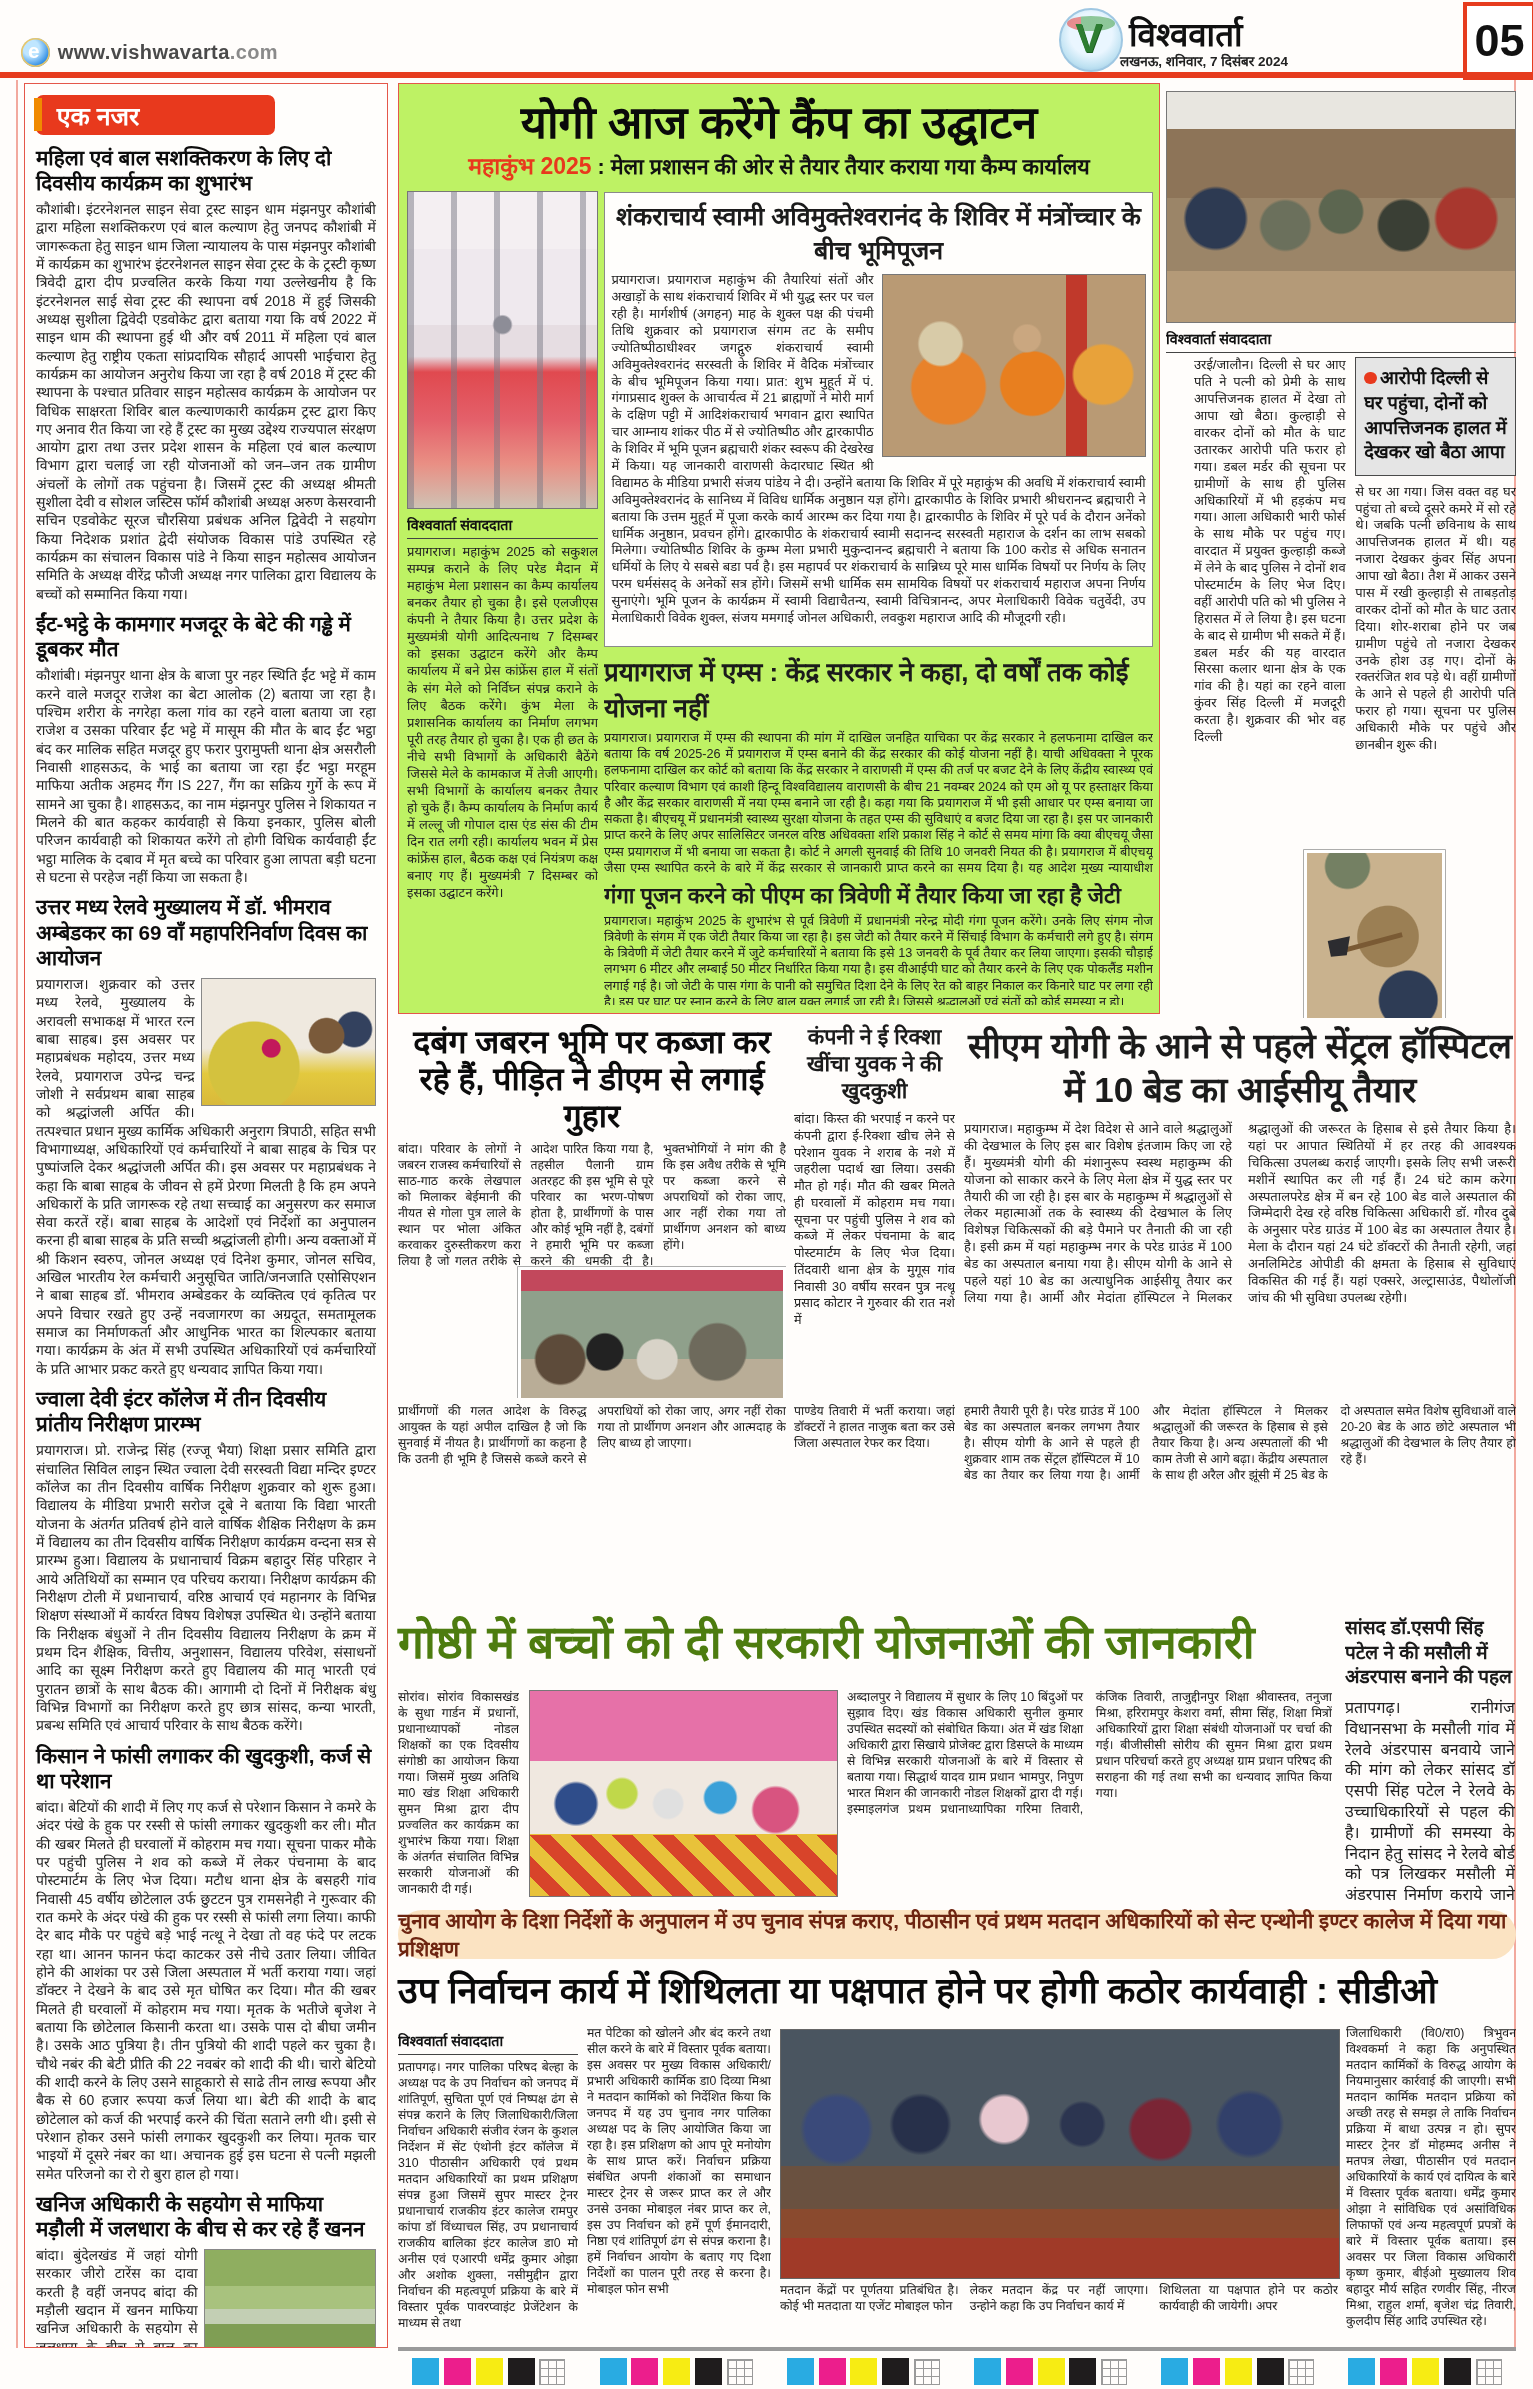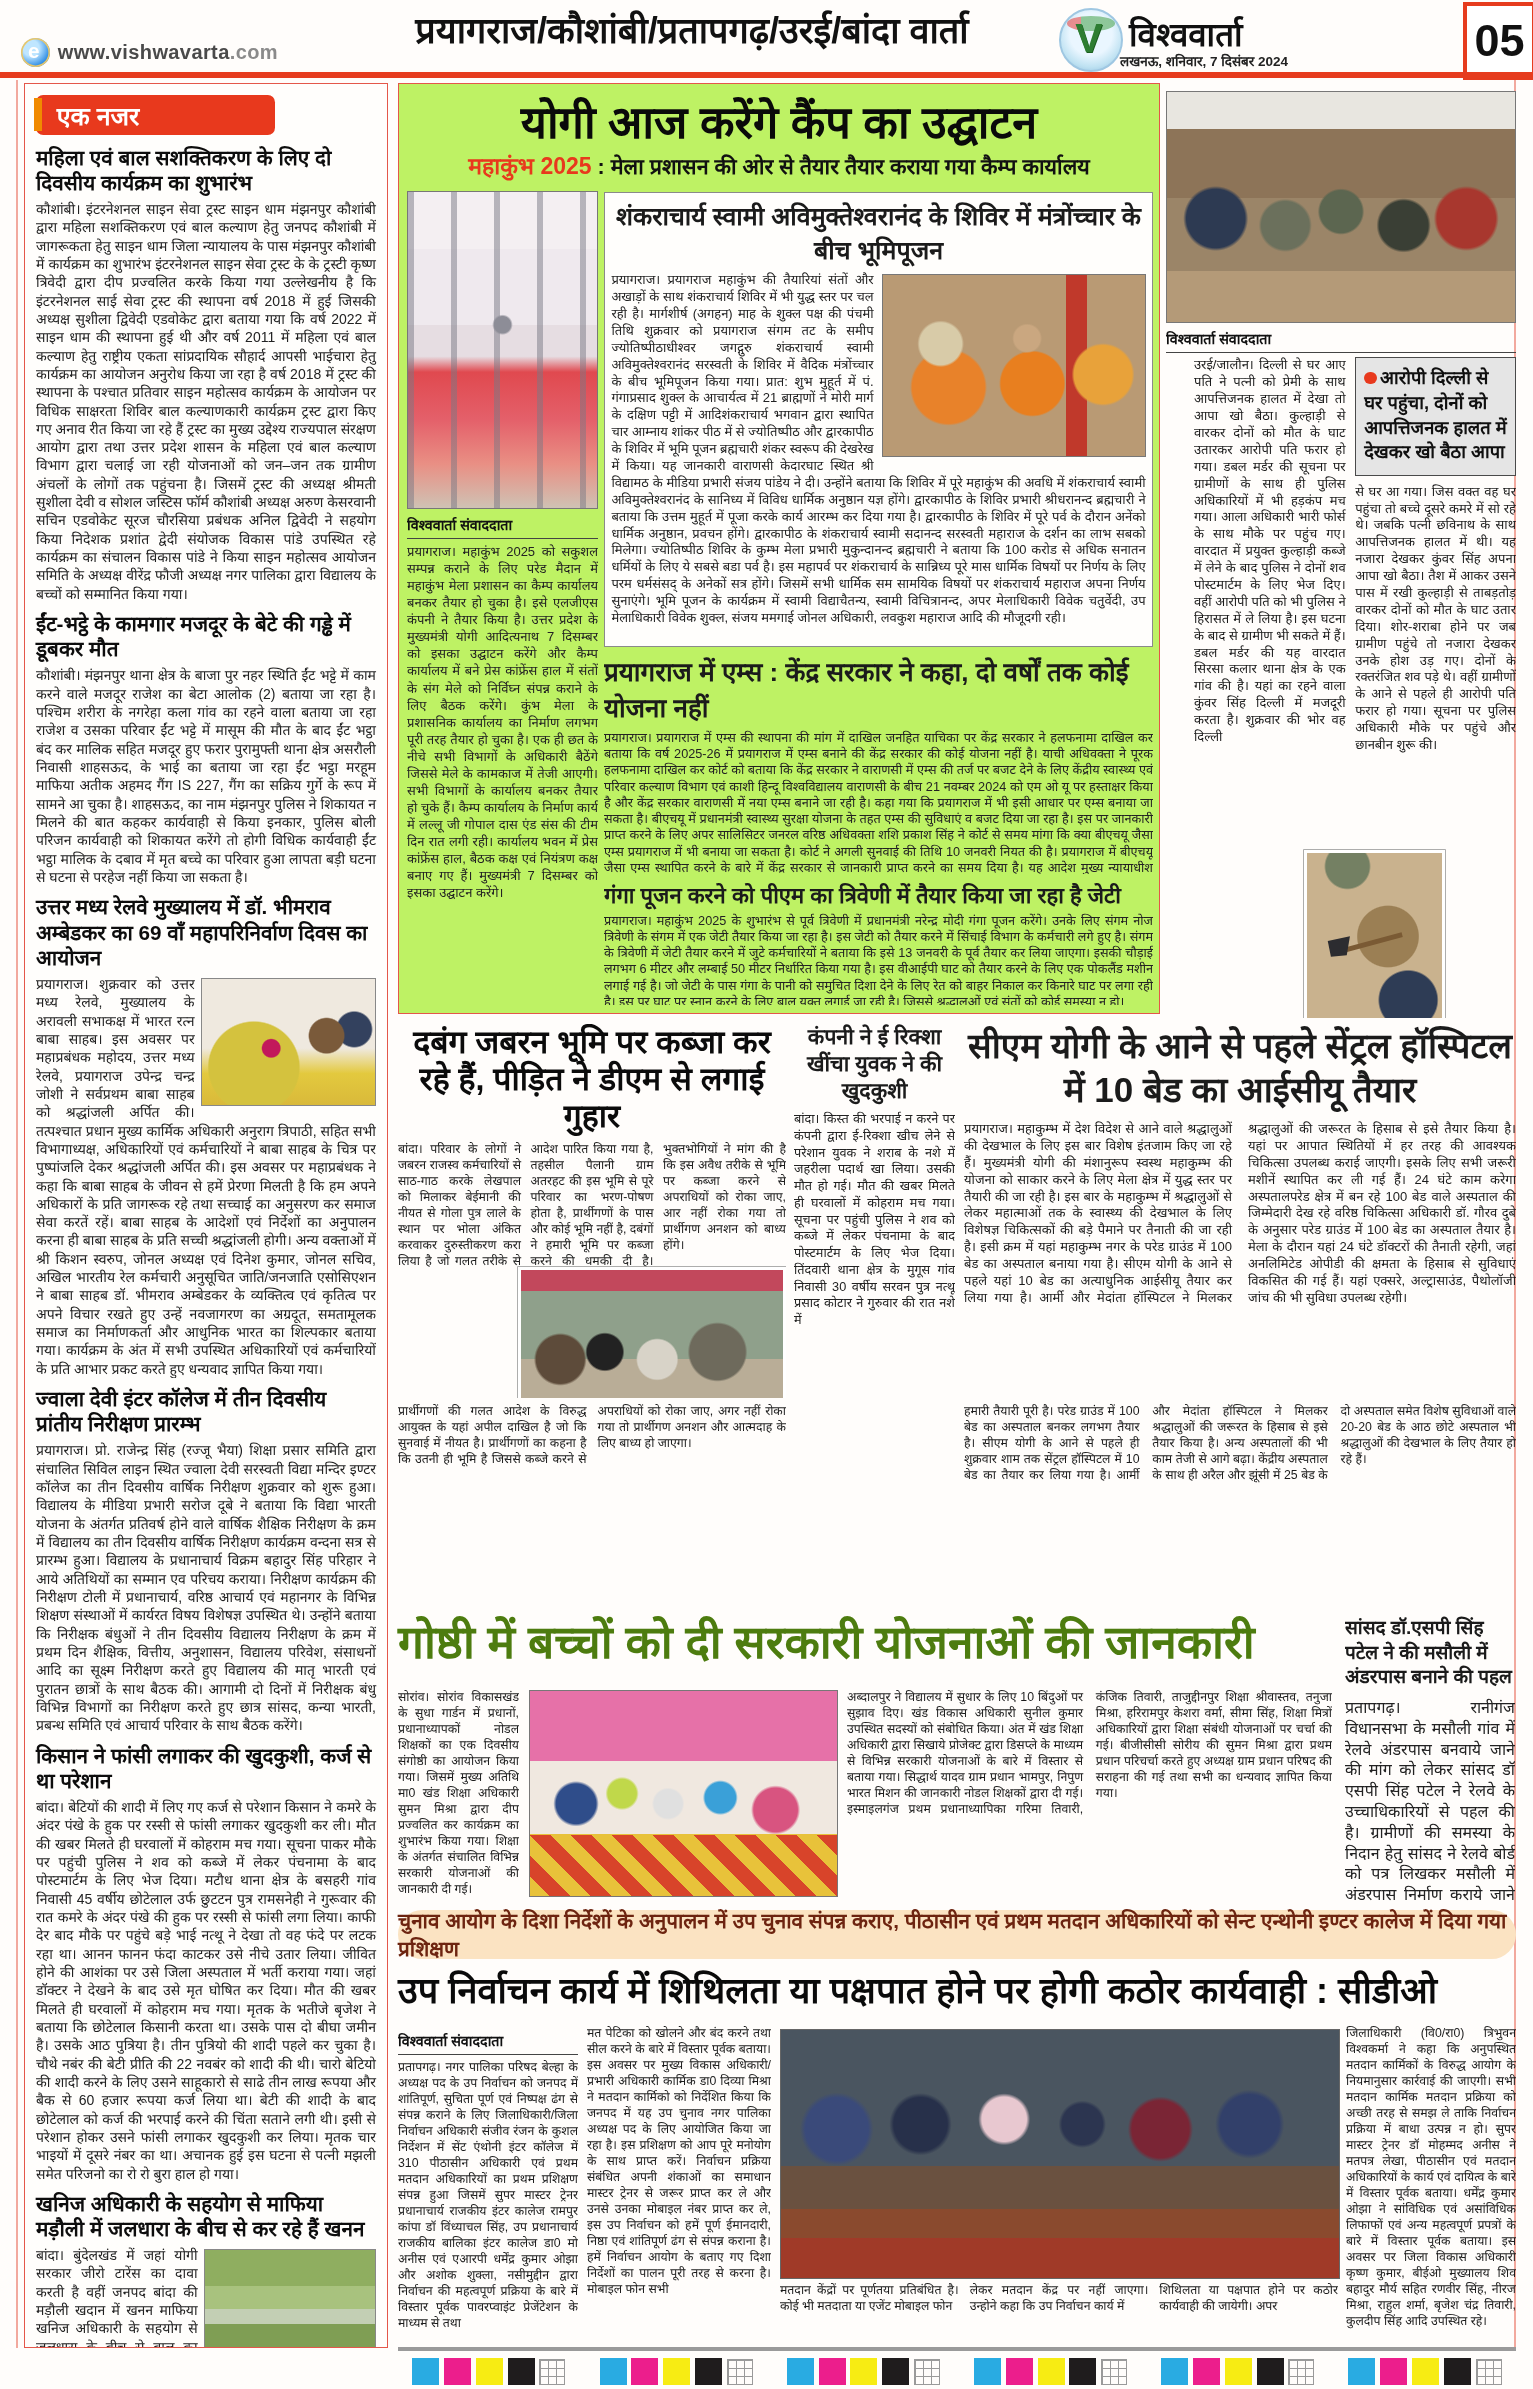--- a/index.html
+++ b/index.html
@@ -180,21 +180,20 @@
 </style>
 </head>
 <body>
 
 <div id="page">
 
   <div class="abs" id="hdr-web">
     <span class="e-icon"></span>
     <span class="url"><span>www.vishwavarta</span><span class="tld">.com</span></span>
   </div>
-  <div class="abs" id="masthead">प्रयागराज/कौशांबी/प्रतापगढ़/उरई/बांदा वार्ता</div>
   <div id="brand-logo">
     <span class="leaf"></span>
     <span class="v">V</span>
   </div>
   <div class="abs" id="brand-name">विश्ववार्ता</div>
   <div class="abs" id="brand-date">लखनऊ,   शनिवार, 7 दिसंबर 2024</div>
   <div class="abs" id="pagebox">05</div>
   <div class="abs" id="hdr-rule"></div>
   <div class="abs edge" style="left:16px;"></div>
   <div class="abs edge" style="left:1514px;"></div>
@@ -305,20 +304,21 @@
     <div class="h">कंपनी ने ई रिक्शा खींचा युवक ने की खुदकुशी</div>
     <div class="lb just">बांदा। किस्त की भरपाई न करने पर कंपनी द्वारा ई-रिक्शा खीच लेने से परेशान युवक ने शराब के नशे में जहरीला पदार्थ खा लिया। उसकी मौत हो गई। मौत की खबर मिलते ही घरवालों में कोहराम मच गया। सूचना पर पहुंची पुलिस ने शव को कब्जे में लेकर पंचनामा के बाद पोस्टमार्टम के लिए भेज दिया। तिंदवारी थाना क्षेत्र के मुगूस गांव निवासी 30 वर्षीय सरवन पुत्र नत्थू प्रसाद कोटार ने गुरुवार की रात नशे में</div>
   </div>
 
   <div class="abs" id="icu">
     <div class="h">सीएम योगी के आने से पहले सेंट्रल हॉस्पिटल में 10 बेड का आईसीयू तैयार</div>
     <div class="cols just ovh">प्रयागराज। महाकुम्भ में देश विदेश से आने वाले श्रद्धालुओं की देखभाल के लिए इस बार विशेष इंतजाम किए जा रहे हैं। मुख्यमंत्री योगी की मंशानुरूप स्वस्थ महाकुम्भ की योजना को साकार करने के लिए मेला क्षेत्र में युद्ध स्तर पर तैयारी की जा रही है। इस बार के महाकुम्भ में श्रद्धालुओं से लेकर महात्माओं तक के स्वास्थ्य की देखभाल के लिए विशेषज्ञ चिकित्सकों की बड़े पैमाने पर तैनाती की जा रही है। इसी क्रम में यहां महाकुम्भ नगर के परेड ग्राउंड में 100 बेड का अस्पताल बनाया गया है। सीएम योगी के आने से पहले यहां 10 बेड का अत्याधुनिक आईसीयू तैयार कर लिया गया है। आर्मी और मेदांता हॉस्पिटल ने मिलकर श्रद्धालुओं की जरूरत के हिसाब से इसे तैयार किया है। यहां पर आपात स्थितियों में हर तरह की आवश्यक चिकित्सा उपलब्ध कराई जाएगी। इसके लिए सभी जरूरी मशीनें स्थापित कर ली गई हैं। 24 घंटे काम करेगा अस्पतालपरेड क्षेत्र में बन रहे 100 बेड वाले अस्पताल की जिम्मेदारी देख रहे वरिष्ठ चिकित्सा अधिकारी डॉ. गौरव दुबे के अनुसार परेड ग्राउंड में 100 बेड का अस्पताल तैयार है। मेला के दौरान यहां 24 घंटे डॉक्टरों की तैनाती रहेगी, जहां अनलिमिटेड ओपीडी की क्षमता के हिसाब से सुविधाएं विकसित की गई हैं। यहां एक्सरे, अल्ट्रासाउंड, पैथोलॉजी जांच की भी सुविधा उपलब्ध रहेगी।</div>
   </div>
 
   <div class="abs contcol just" id="dabang-cont">प्रार्थीगणों की गलत आदेश के विरुद्ध आयुक्त के यहां अपील दाखिल है जो कि सुनवाई में नीयत है। प्रार्थीगणों का कहना है कि उतनी ही भूमि है जिससे कब्जे करने से अपराधियों को रोका जाए, अगर नहीं रोका गया तो प्रार्थीगण अनशन और आत्मदाह के लिए बाध्य हो जाएगा।</div>
+  <div class="abs contcol just" id="rickshaw-cont">पाण्डेय तिवारी में भर्ती कराया। जहां डॉक्टरों ने हालत नाजुक बता कर उसे जिला अस्पताल रेफर कर दिया।</div>
   <div class="abs contcol just" id="icu-cont">हमारी तैयारी पूरी है। परेड ग्राउंड में 100 बेड का अस्पताल बनकर लगभग तैयार है। सीएम योगी के आने से पहले ही शुक्रवार शाम तक सेंट्रल हॉस्पिटल में 10 बेड का तैयार कर लिया गया है। आर्मी और मेदांता हॉस्पिटल ने मिलकर श्रद्धालुओं की जरूरत के हिसाब से इसे तैयार किया है। अन्य अस्पतालों की भी काम तेजी से आगे बढ़ा। केंद्रीय अस्पताल के साथ ही अरैल और झूंसी में 25 बेड के दो अस्पताल समेत विशेष सुविधाओं वाले 20-20 बेड के आठ छोटे अस्पताल भी श्रद्धालुओं की देखभाल के लिए तैयार हो रहे हैं।</div>
 
   <div class="abs" id="goshthi-h">गोष्ठी में बच्चों को दी सरकारी योजनाओं की जानकारी</div>
   <div class="abs" id="goshthi-body">
     <div class="c1 just ovh">सोरांव। सोरांव विकासखंड के सुधा गार्डन में प्रधानों, प्रधानाध्यापकों नोडल शिक्षकों का एक दिवसीय संगोष्ठी का आयोजन किया गया। जिसमें मुख्य अतिथि मा0 खंड शिक्षा अधिकारी सुमन मिश्रा द्वारा दीप प्रज्वलित कर कार्यक्रम का शुभारंभ किया गया। शिक्षा के अंतर्गत संचालित विभिन्न सरकारी योजनाओं की जानकारी दी गई।</div>
     <div class="ph ph-event"></div>
     <div class="c23 just ovh">अब्दालपुर ने विद्यालय में सुधार के लिए 10 बिंदुओं पर सुझाव दिए। खंड विकास अधिकारी सुनील कुमार उपस्थित सदस्यों को संबोधित किया। अंत में खंड शिक्षा अधिकारी द्वारा सिखाये प्रोजेक्ट द्वारा डिसप्ले के माध्यम से विभिन्न सरकारी योजनाओं के बारे में विस्तार से बताया गया। सिद्धार्थ यादव ग्राम प्रधान भामपुर, निपुण भारत मिशन की जानकारी नोडल शिक्षकों द्वारा दी गई। इस्माइलगंज प्रथम प्रधानाध्यापिका गरिमा तिवारी, कंजिक तिवारी, ताजुद्दीनपुर शिक्षा श्रीवास्तव, तनुजा मिश्रा, हरिरामपुर केशरा वर्मा, सीमा सिंह, शिक्षा मित्रों अधिकारियों द्वारा शिक्षा संबंधी योजनाओं पर चर्चा की गई। बीजीसीसी सोरीय की सुमन मिश्रा द्वारा प्रथम प्रधान परिचर्चा करते हुए अध्यक्ष ग्राम प्रधान परिषद की सराहना की गई तथा सभी का धन्यवाद ज्ञापित किया गया।</div>
   </div>
 
   <div class="abs" id="sansad">

